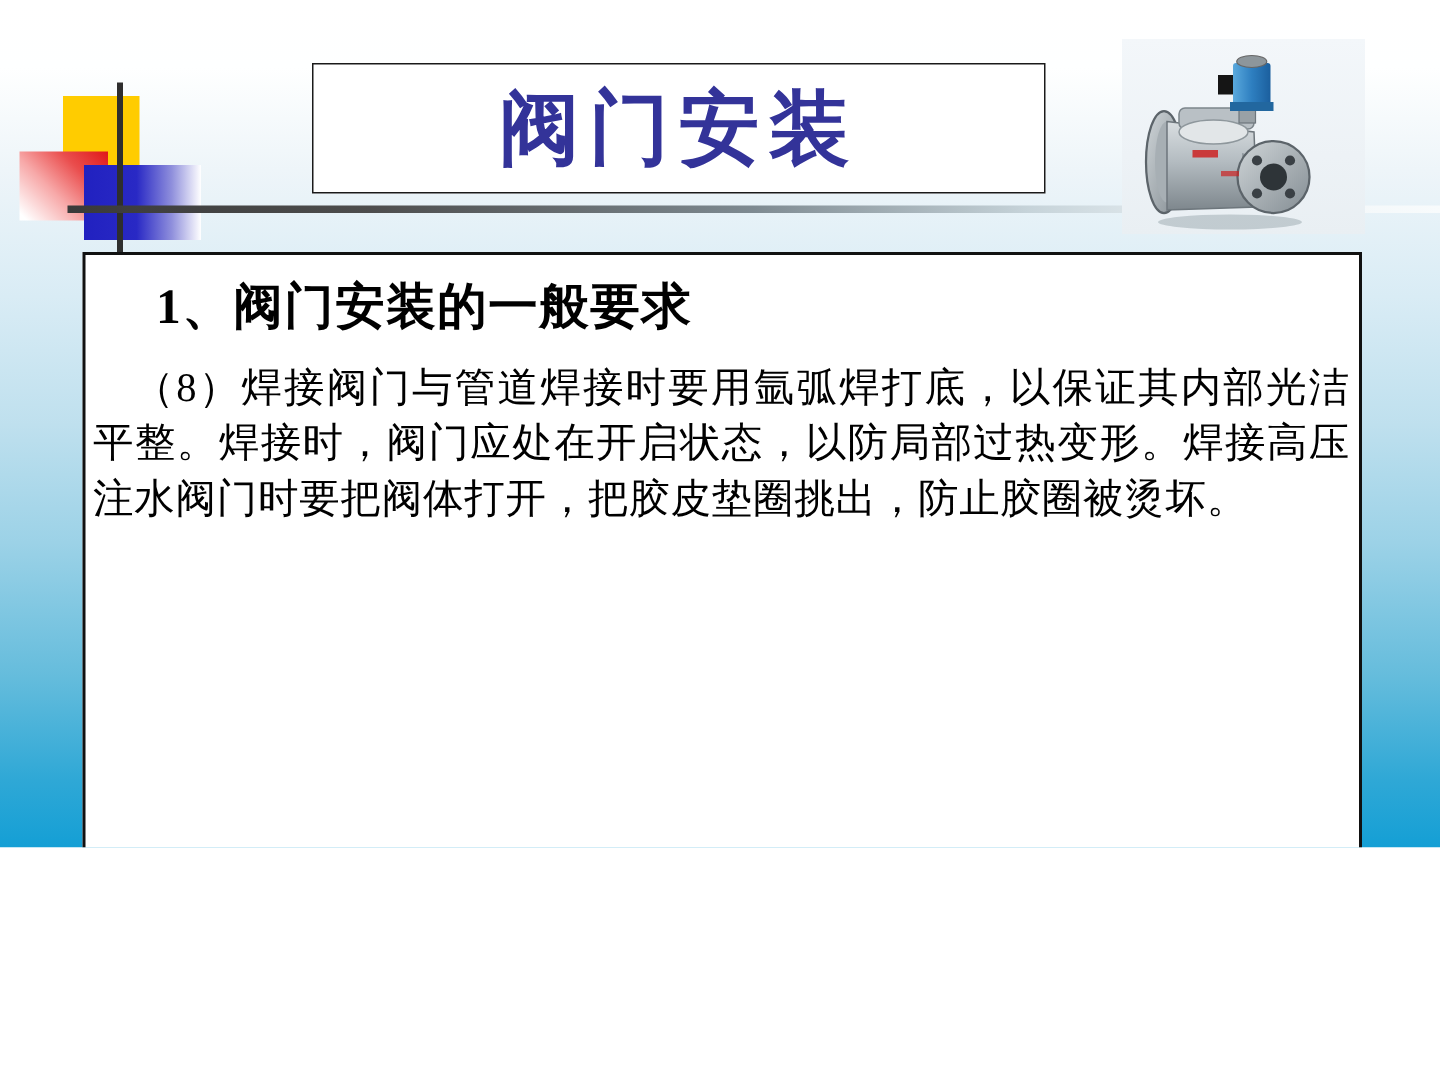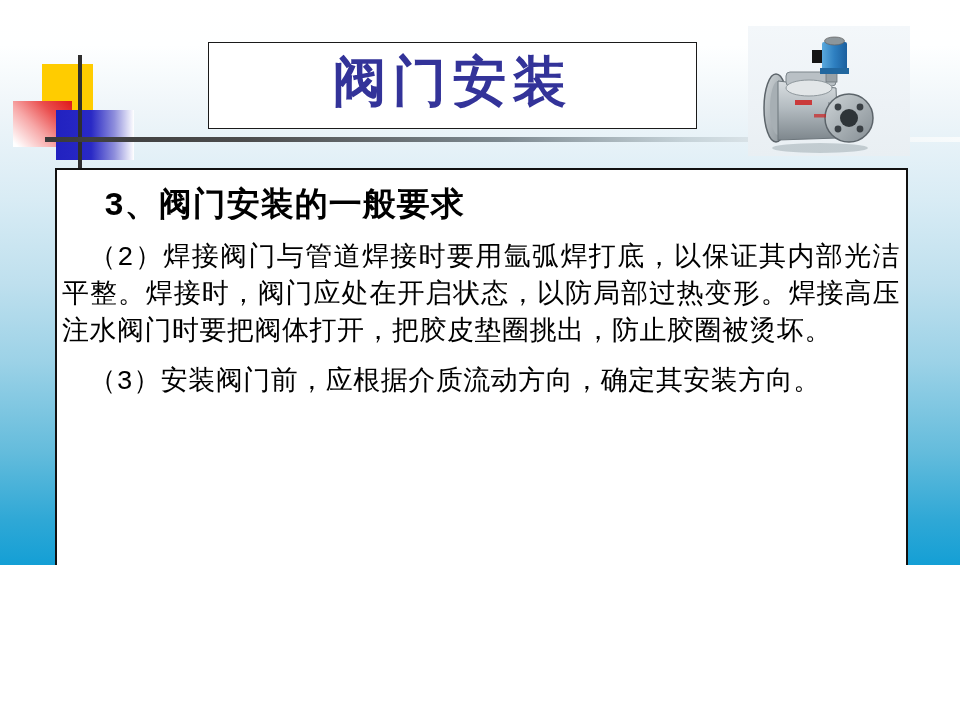--- a/index.html
+++ b/index.html
@@ -1,18 +1,18 @@
 <!DOCTYPE html>
 <html><head>
 <meta charset="utf-8">
 <style>
   html,body{margin:0;padding:0;}
   .slide{
     position:relative;width:960px;height:565px;overflow:hidden;
-    font-family:Liberation Mono, monospace;
+    font-family:Liberation Serif, serif;
     background:linear-gradient(180deg,
       #ffffff 0%, #feffff 8%, #eef5f9 20%, #d9ecf5 35%,
       #bfe0ee 50%, #9cd2e7 64%, #64bcdc 80%, #2fa8d6 92%, #149fd5 100%);
   }
   
   .deco-yellow{position:absolute;left:42px;top:64px;width:51px;height:46px;background:#ffcc00;z-index:1;}
   .deco-red{position:absolute;left:13px;top:101px;width:59px;height:46px;z-index:2;
     background:linear-gradient(225deg,#e01818 0%,#ea4d4d 30%,#f7a8a8 60%,#ffffff 95%);}
   .deco-blue{position:absolute;left:56px;top:110px;width:78px;height:50px;z-index:3;
     background:linear-gradient(90deg,#2121c0 0%,#2929c5 45%,#8f8fdc 75%,#ffffff 100%);}
@@ -112,18 +112,17 @@
       <circle cx="90" cy="81" r="3.4" fill="#3a4045"></circle>
       <circle cx="112" cy="103" r="3.4" fill="#3a4045"></circle>
       <circle cx="90" cy="103" r="3.4" fill="#3a4045"></circle>
 
       <rect x="47" y="74" width="17" height="5" fill="#cc2222" opacity="0.85"></rect>
       <rect x="66" y="88" width="12" height="3.5" fill="#cc2222" opacity="0.7"></rect>
     </svg>
   </div>
 
   <div class="content-box">
-    <div class="heading">3、阀门安装的一般要求</div>
-    <p class="para">（2）焊接阀门与管道焊接时要用氩弧焊打底，以保证其内部光洁平整。焊接时，阀门应处在开启状态，以防局部过热变形。焊接高压注水阀门时要把阀体打开，把胶皮垫圈挑出，防止胶圈被烫坏。</p>
-    <p class="para">（3）安装阀门前，应根据介质流动方向，确定其安装方向。</p>
+    <div class="heading">1、阀门安装的一般要求</div>
+    <p class="para">（8）焊接阀门与管道焊接时要用氩弧焊打底，以保证其内部光洁平整。焊接时，阀门应处在开启状态，以防局部过热变形。焊接高压注水阀门时要把阀体打开，把胶皮垫圈挑出，防止胶圈被烫坏。</p>
   </div>
 
 </div>
 
 </body></html>

